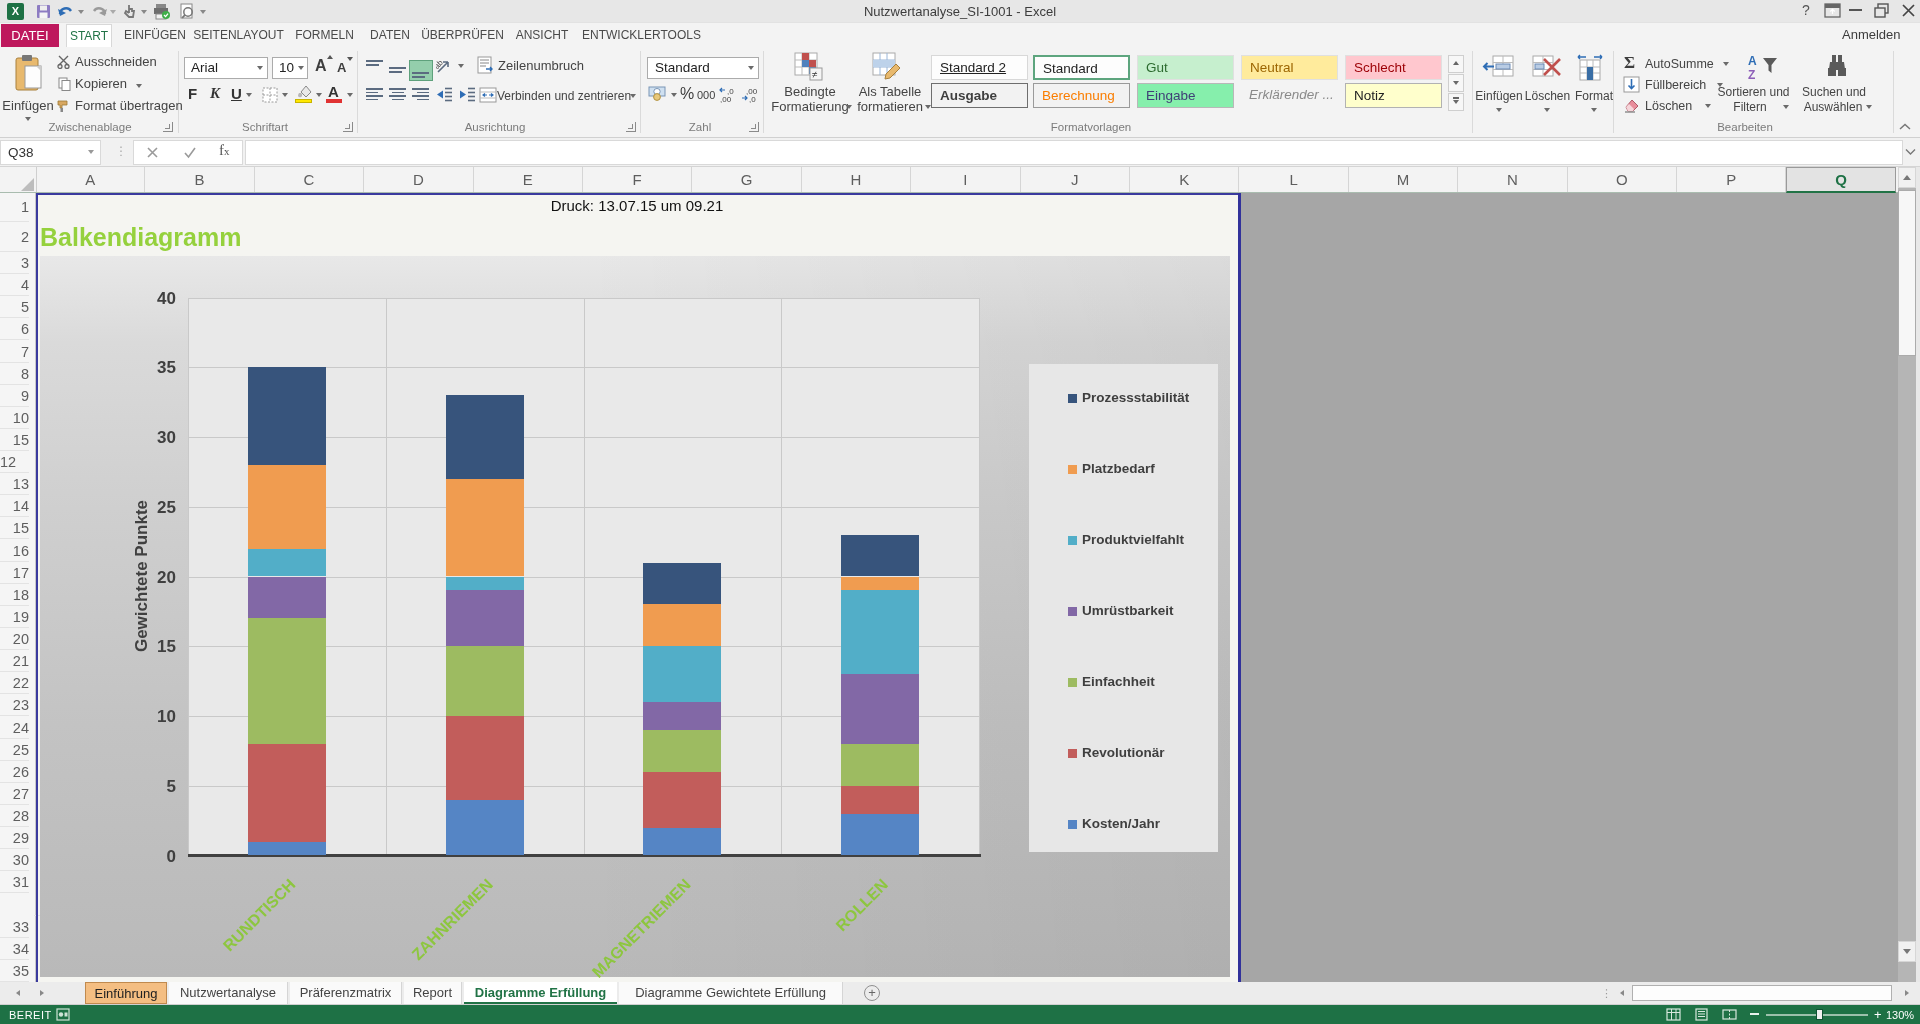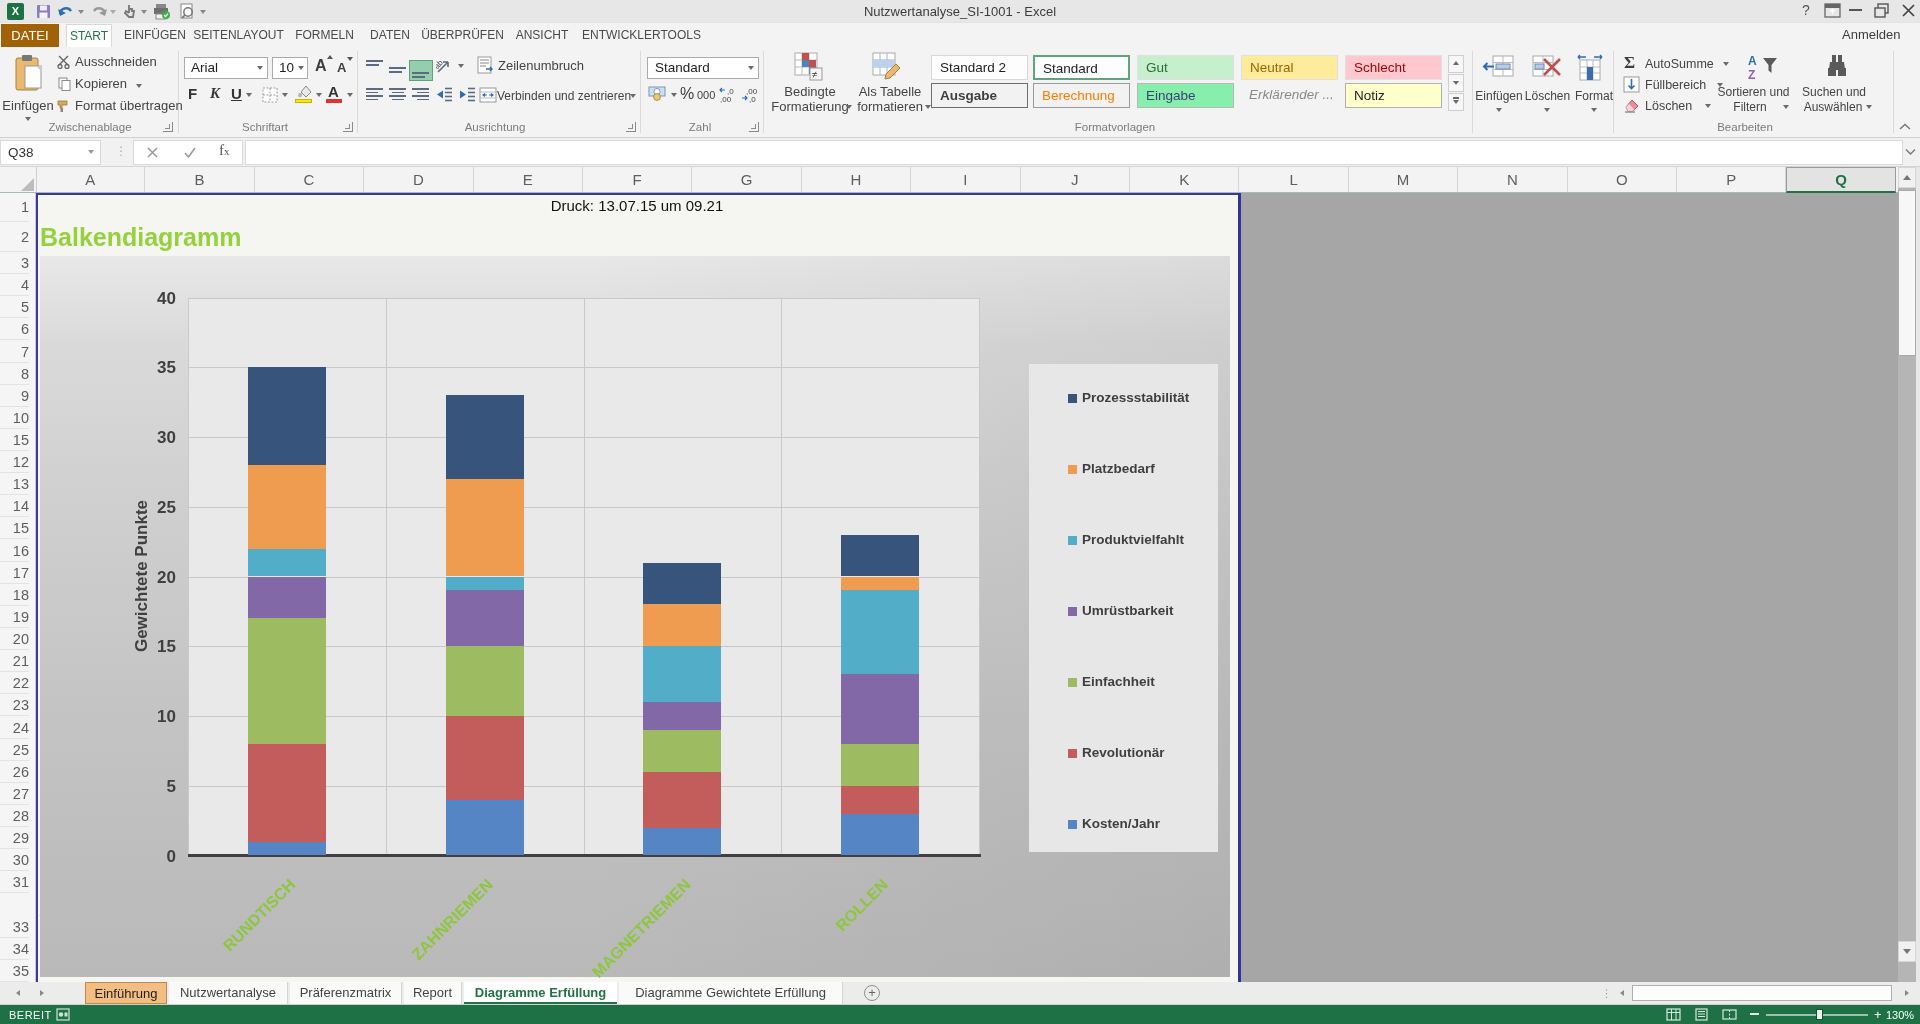--- a/index.html
+++ b/index.html
@@ -58,21 +58,21 @@
   </svg>
 <div class="a" style="left:1849px;top:9px;width:13px;height:2px;background:#555;"></div>
 <svg class="a" style="left:1874px;top:3px" width="16" height="15">
     <rect x="4" y="1" width="10" height="9" fill="none" stroke="#555" stroke-width="1.4"></rect>
     <rect x="1" y="5" width="10" height="9" fill="#e7e7e7" stroke="#555" stroke-width="1.4"></rect>
   </svg>
 <svg class="a" style="left:1901px;top:3px" width="15" height="15">
     <path d="M2 2 L13 13 M13 2 L2 13" stroke="#444" stroke-width="1.7"></path>
   </svg>
 <div class="a" style="left:0;top:23px;width:1920px;height:24px;background:#f3f3f3;"></div>
-<div class="a" style="left:1px;top:24px;width:58px;height:23px;background:#a16207;color:#fff;font-size:13px;text-align:center;line-height:23px;">DATEI</div>
+<div class="a" style="left:1px;top:24px;width:58px;height:23px;background:#be185d;color:#fff;font-size:13px;text-align:center;line-height:23px;">DATEI</div>
 <div class="a" style="left:66px;top:24px;width:46px;height:23px;background:#fff;border:1px solid #d8d8d8;border-bottom:none;color:#217346;font-size:12px;text-align:center;line-height:22px;">START</div>
 <div class="a" style="left:120px;top:24px;width:70px;height:23px;color:#4a4a4a;font-size:12px;text-align:center;line-height:23px;">EINFÜGEN</div>
 <div class="a" style="left:191px;top:24px;width:95px;height:23px;color:#4a4a4a;font-size:12px;text-align:center;line-height:23px;">SEITENLAYOUT</div>
 <div class="a" style="left:292px;top:24px;width:65px;height:23px;color:#4a4a4a;font-size:12px;text-align:center;line-height:23px;">FORMELN</div>
 <div class="a" style="left:366px;top:24px;width:48px;height:23px;color:#4a4a4a;font-size:12px;text-align:center;line-height:23px;">DATEN</div>
 <div class="a" style="left:420px;top:24px;width:85px;height:23px;color:#4a4a4a;font-size:12px;text-align:center;line-height:23px;">ÜBERPRÜFEN</div>
 <div class="a" style="left:512px;top:24px;width:60px;height:23px;color:#4a4a4a;font-size:12px;text-align:center;line-height:23px;">ANSICHT</div>
 <div class="a" style="left:582px;top:24px;width:115px;height:23px;color:#4a4a4a;font-size:12px;text-align:center;line-height:23px;">ENTWICKLERTOOLS</div>
 <div class="a" style="left:1842px;top:27px;font-size:13px;color:#3c3c3c;">Anmelden</div>
 <div class="a" style="left:0;top:47px;width:1920px;height:91px;background:#f3f3f3;border-bottom:1px solid #d0d0d0;"></div>
@@ -238,38 +238,38 @@
     <line x1="8" y1="1" x2="8" y2="23" stroke="#9ab6d8"></line>
     <line x1="15" y1="1" x2="15" y2="23" stroke="#9ab6d8"></line>
     <line x1="1" y1="8" x2="23" y2="8" stroke="#9ab6d8"></line>
     <line x1="1" y1="15" x2="23" y2="15" stroke="#9ab6d8"></line>
     <rect x="1" y="8" width="22" height="7" fill="#bdd2ea"></rect>
     <path d="M14 22 L24 12 L28 16 L18 26 L13 27 Z" fill="#e8b96e" stroke="#a8803c"></path>
   </svg>
 <div class="a rtx" style="left:850px;top:84px;width:80px;text-align:center;">Als Tabelle</div>
 <div class="a rtx" style="left:845px;top:99px;width:90px;text-align:center;">formatieren</div>
 <div class="a dn" style="left:925px;top:105px;"></div>
-<div class="a" style="left:931px;top:55px;width:97px;height:25px;background:#fdfdfd;color:#222;font-size:13.5px;line-height:24px;padding-left:8px;border:1px solid #d8d8d8;">Standard 2</div>
+<div class="a" style="left:931px;top:55px;width:97px;height:25px;background:#fdfdfd;color:#222;font-size:13.5px;line-height:24px;padding-left:8px;border:1px solid #d8d8d8;text-decoration:underline;">Standard 2</div>
 <div class="a" style="left:1033px;top:55px;width:97px;height:25px;background:#fdfdfd;color:#222;font-size:13.5px;line-height:24px;padding-left:8px;border:2px solid #5da57e;">Standard</div>
 <div class="a" style="left:1137px;top:55px;width:97px;height:25px;background:#c6efce;color:#2c6b2f;font-size:13.5px;line-height:24px;padding-left:8px;border:1px solid #e0e0e0;">Gut</div>
 <div class="a" style="left:1241px;top:55px;width:97px;height:25px;background:#ffeb9c;color:#9c6500;font-size:13.5px;line-height:24px;padding-left:8px;border:1px solid #e0e0e0;">Neutral</div>
 <div class="a" style="left:1345px;top:55px;width:97px;height:25px;background:#ffc7ce;color:#9c0006;font-size:13.5px;line-height:24px;padding-left:8px;border:1px solid #e0e0e0;">Schlecht</div>
 <div class="a" style="left:931px;top:83px;width:97px;height:25px;background:#f2f2f2;color:#3f3f3f;font-size:13.5px;line-height:24px;padding-left:8px;border:1px solid #6e6e6e;font-weight:bold;">Ausgabe</div>
 <div class="a" style="left:1033px;top:83px;width:97px;height:25px;background:#f2f2f2;color:#fa7d00;font-size:13.5px;line-height:24px;padding-left:8px;border:1px solid #9a9a9a;">Berechnung</div>
 <div class="a" style="left:1137px;top:83px;width:97px;height:25px;background:#86efac;color:#3f3f76;font-size:13.5px;line-height:24px;padding-left:8px;border:1px solid #b8b8b8;">Eingabe</div>
 <div class="a" style="left:1241px;top:83px;width:97px;height:25px;background:#f3f3f3;color:#8a8a8a;font-size:13.5px;line-height:24px;padding-left:8px;font-style:italic;">Erklärender ...</div>
 <div class="a" style="left:1345px;top:83px;width:97px;height:25px;background:#ffffcc;color:#222;font-size:13.5px;line-height:24px;padding-left:8px;border:1px solid #b2b2b2;">Notiz</div>
 <div class="a" style="left:1448px;top:55px;width:16px;height:18px;background:#f7f7f7;border:1px solid #cfcfcf;"></div>
 <div class="a" style="left:1448px;top:74px;width:16px;height:18px;background:#f7f7f7;border:1px solid #cfcfcf;"></div>
 <div class="a" style="left:1448px;top:93px;width:16px;height:18px;background:#f7f7f7;border:1px solid #cfcfcf;"></div>
 <div class="a" style="left:1453px;top:61px;width:0;height:0;border-left:3px solid transparent;border-right:3px solid transparent;border-bottom:4px solid #666;"></div>
 <div class="a dn" style="left:1453px;top:81px;"></div>
 <div class="a" style="left:1453px;top:97px;width:6px;height:1.5px;background:#666;"></div>
 <div class="a dn" style="left:1453px;top:100px;"></div>
-<div class="a lbl" style="left:1050px;top:121px;width:130px;">Formatvorlagen</div>
+<div class="a lbl" style="left:1026px;top:121px;width:130px;">Formatvorlagen</div>
 <svg class="a" style="left:1482px;top:53px" width="34" height="30">
     <rect x="11" y="3" width="20" height="20" fill="#fff" stroke="#aaa"></rect>
     <line x1="21" y1="3" x2="21" y2="23" stroke="#bbb"></line>
     <line x1="11" y1="9.5" x2="31" y2="9.5" stroke="#bbb"></line>
     <line x1="11" y1="16.5" x2="31" y2="16.5" stroke="#bbb"></line>
     <rect x="14" y="11" width="14" height="5" fill="#b9cce4" stroke="#6a8ab5"></rect>
     <path d="M12 13.5 L2 13.5 M5.5 10 L2 13.5 L5.5 17" stroke="#2e6db5" stroke-width="2" fill="none"></path>
   </svg>
 <div class="a" style="left:1470px;top:89px;width:58px;text-align:center;font-size:12px;color:#444;">Einfügen</div>
 <div class="a dn" style="left:1496px;top:108px;"></div>
@@ -375,21 +375,21 @@
 <div class="a" style="left:0;top:222.0px;width:29px;height:30.0px;color:#5e5e5e;font-size:14.5px;text-align:right;line-height:30.0px;border-bottom:1px solid #e3e3e3;">2</div>
 <div class="a" style="left:0;top:252.0px;width:29px;height:22.1px;color:#5e5e5e;font-size:14.5px;text-align:right;line-height:22.1px;border-bottom:1px solid #e3e3e3;">3</div>
 <div class="a" style="left:0;top:274.1px;width:29px;height:22.1px;color:#5e5e5e;font-size:14.5px;text-align:right;line-height:22.1px;border-bottom:1px solid #e3e3e3;">4</div>
 <div class="a" style="left:0;top:296.2px;width:29px;height:22.1px;color:#5e5e5e;font-size:14.5px;text-align:right;line-height:22.1px;border-bottom:1px solid #e3e3e3;">5</div>
 <div class="a" style="left:0;top:318.4px;width:29px;height:22.1px;color:#5e5e5e;font-size:14.5px;text-align:right;line-height:22.1px;border-bottom:1px solid #e3e3e3;">6</div>
 <div class="a" style="left:0;top:340.5px;width:29px;height:22.1px;color:#5e5e5e;font-size:14.5px;text-align:right;line-height:22.1px;border-bottom:1px solid #e3e3e3;">7</div>
 <div class="a" style="left:0;top:362.6px;width:29px;height:22.1px;color:#5e5e5e;font-size:14.5px;text-align:right;line-height:22.1px;border-bottom:1px solid #e3e3e3;">8</div>
 <div class="a" style="left:0;top:384.7px;width:29px;height:22.1px;color:#5e5e5e;font-size:14.5px;text-align:right;line-height:22.1px;border-bottom:1px solid #e3e3e3;">9</div>
 <div class="a" style="left:0;top:406.8px;width:29px;height:22.1px;color:#5e5e5e;font-size:14.5px;text-align:right;line-height:22.1px;border-bottom:1px solid #e3e3e3;">10</div>
 <div class="a" style="left:0;top:429.0px;width:29px;height:22.1px;color:#5e5e5e;font-size:14.5px;text-align:right;line-height:22.1px;border-bottom:1px solid #e3e3e3;">15</div>
-<div class="a" style="left:0;top:451.1px;width:29px;height:22.1px;color:#5e5e5e;font-size:14.5px;text-align:right;line-height:22.1px;border-bottom:1px solid #e3e3e3;">12</div>
+<div class="a" style="left:0;top:451.1px;width:29px;height:22.1px;color:#5e5e5e;font-size:14.5px;line-height:22.1px;border-bottom:1px solid #e3e3e3;">12</div>
 <div class="a" style="left:0;top:473.2px;width:29px;height:22.1px;color:#5e5e5e;font-size:14.5px;text-align:right;line-height:22.1px;border-bottom:1px solid #e3e3e3;">13</div>
 <div class="a" style="left:0;top:495.3px;width:29px;height:22.1px;color:#5e5e5e;font-size:14.5px;text-align:right;line-height:22.1px;border-bottom:1px solid #e3e3e3;">14</div>
 <div class="a" style="left:0;top:517.4px;width:29px;height:22.1px;color:#5e5e5e;font-size:14.5px;text-align:right;line-height:22.1px;border-bottom:1px solid #e3e3e3;">15</div>
 <div class="a" style="left:0;top:539.6px;width:29px;height:22.1px;color:#5e5e5e;font-size:14.5px;text-align:right;line-height:22.1px;border-bottom:1px solid #e3e3e3;">16</div>
 <div class="a" style="left:0;top:561.7px;width:29px;height:22.1px;color:#5e5e5e;font-size:14.5px;text-align:right;line-height:22.1px;border-bottom:1px solid #e3e3e3;">17</div>
 <div class="a" style="left:0;top:583.8px;width:29px;height:22.1px;color:#5e5e5e;font-size:14.5px;text-align:right;line-height:22.1px;border-bottom:1px solid #e3e3e3;">18</div>
 <div class="a" style="left:0;top:605.9px;width:29px;height:22.1px;color:#5e5e5e;font-size:14.5px;text-align:right;line-height:22.1px;border-bottom:1px solid #e3e3e3;">19</div>
 <div class="a" style="left:0;top:628.0px;width:29px;height:22.1px;color:#5e5e5e;font-size:14.5px;text-align:right;line-height:22.1px;border-bottom:1px solid #e3e3e3;">20</div>
 <div class="a" style="left:0;top:650.2px;width:29px;height:22.1px;color:#5e5e5e;font-size:14.5px;text-align:right;line-height:22.1px;border-bottom:1px solid #e3e3e3;">21</div>
 <div class="a" style="left:0;top:672.3px;width:29px;height:22.1px;color:#5e5e5e;font-size:14.5px;text-align:right;line-height:22.1px;border-bottom:1px solid #e3e3e3;">22</div>

